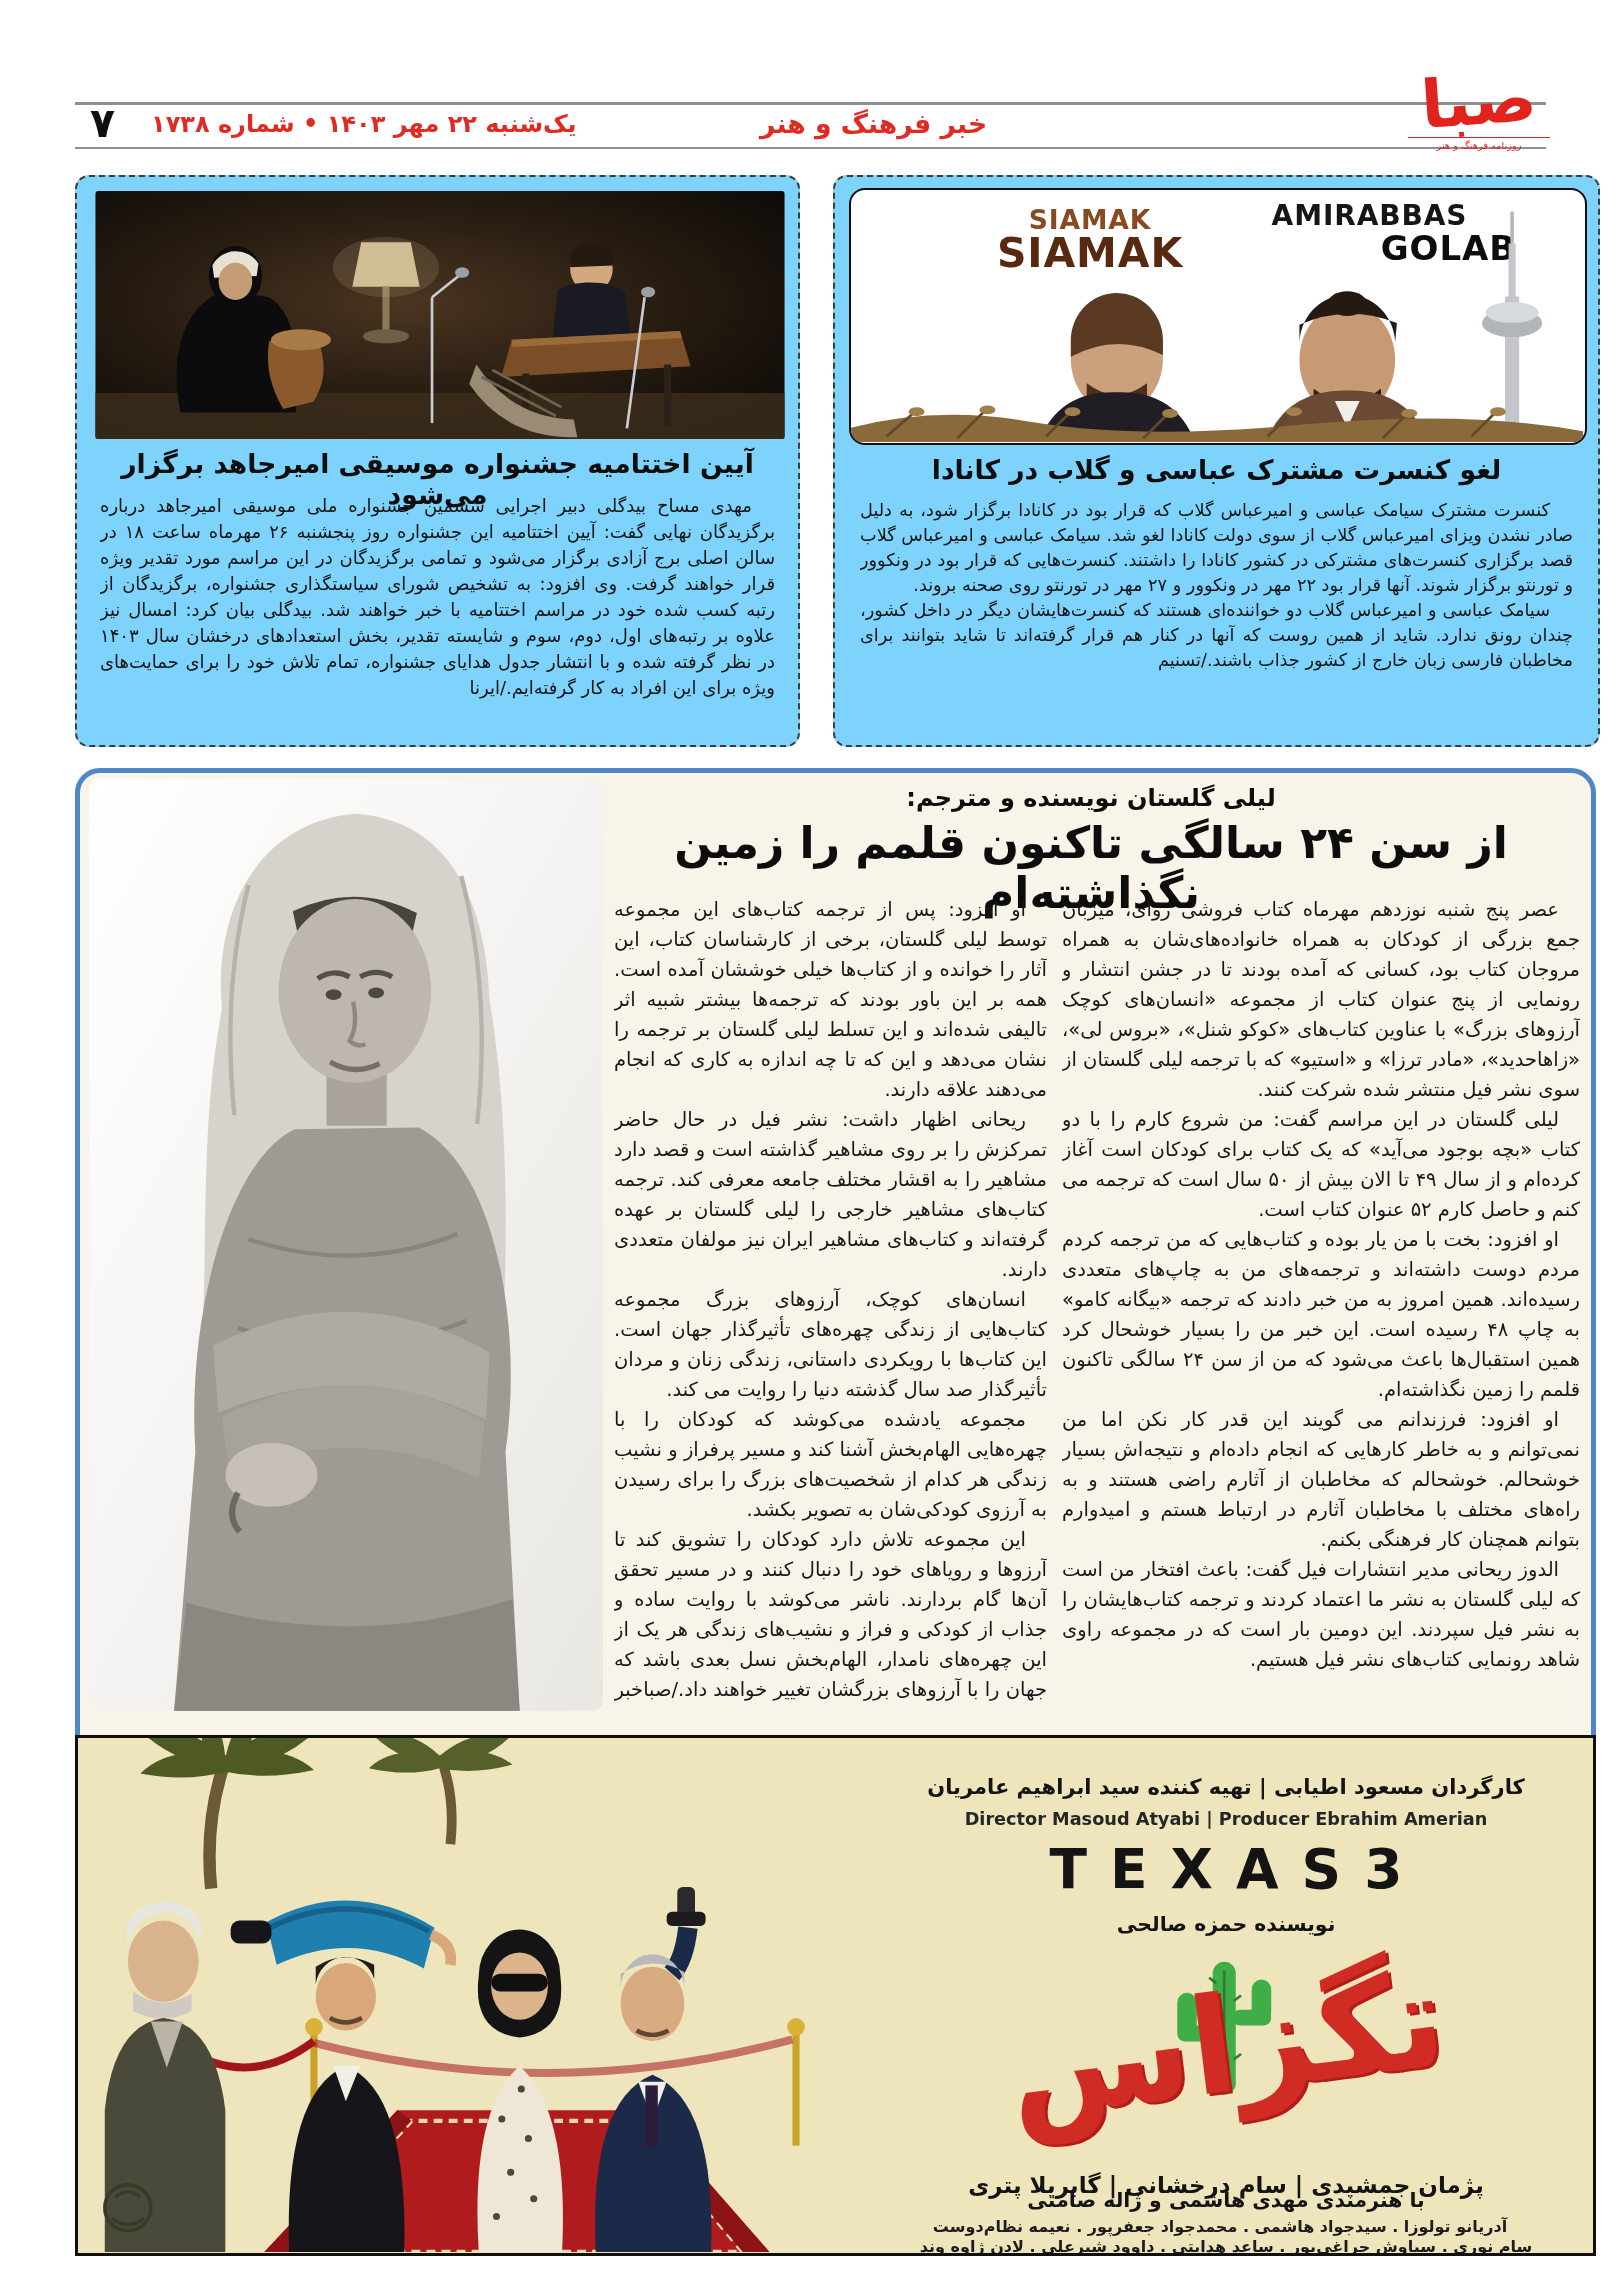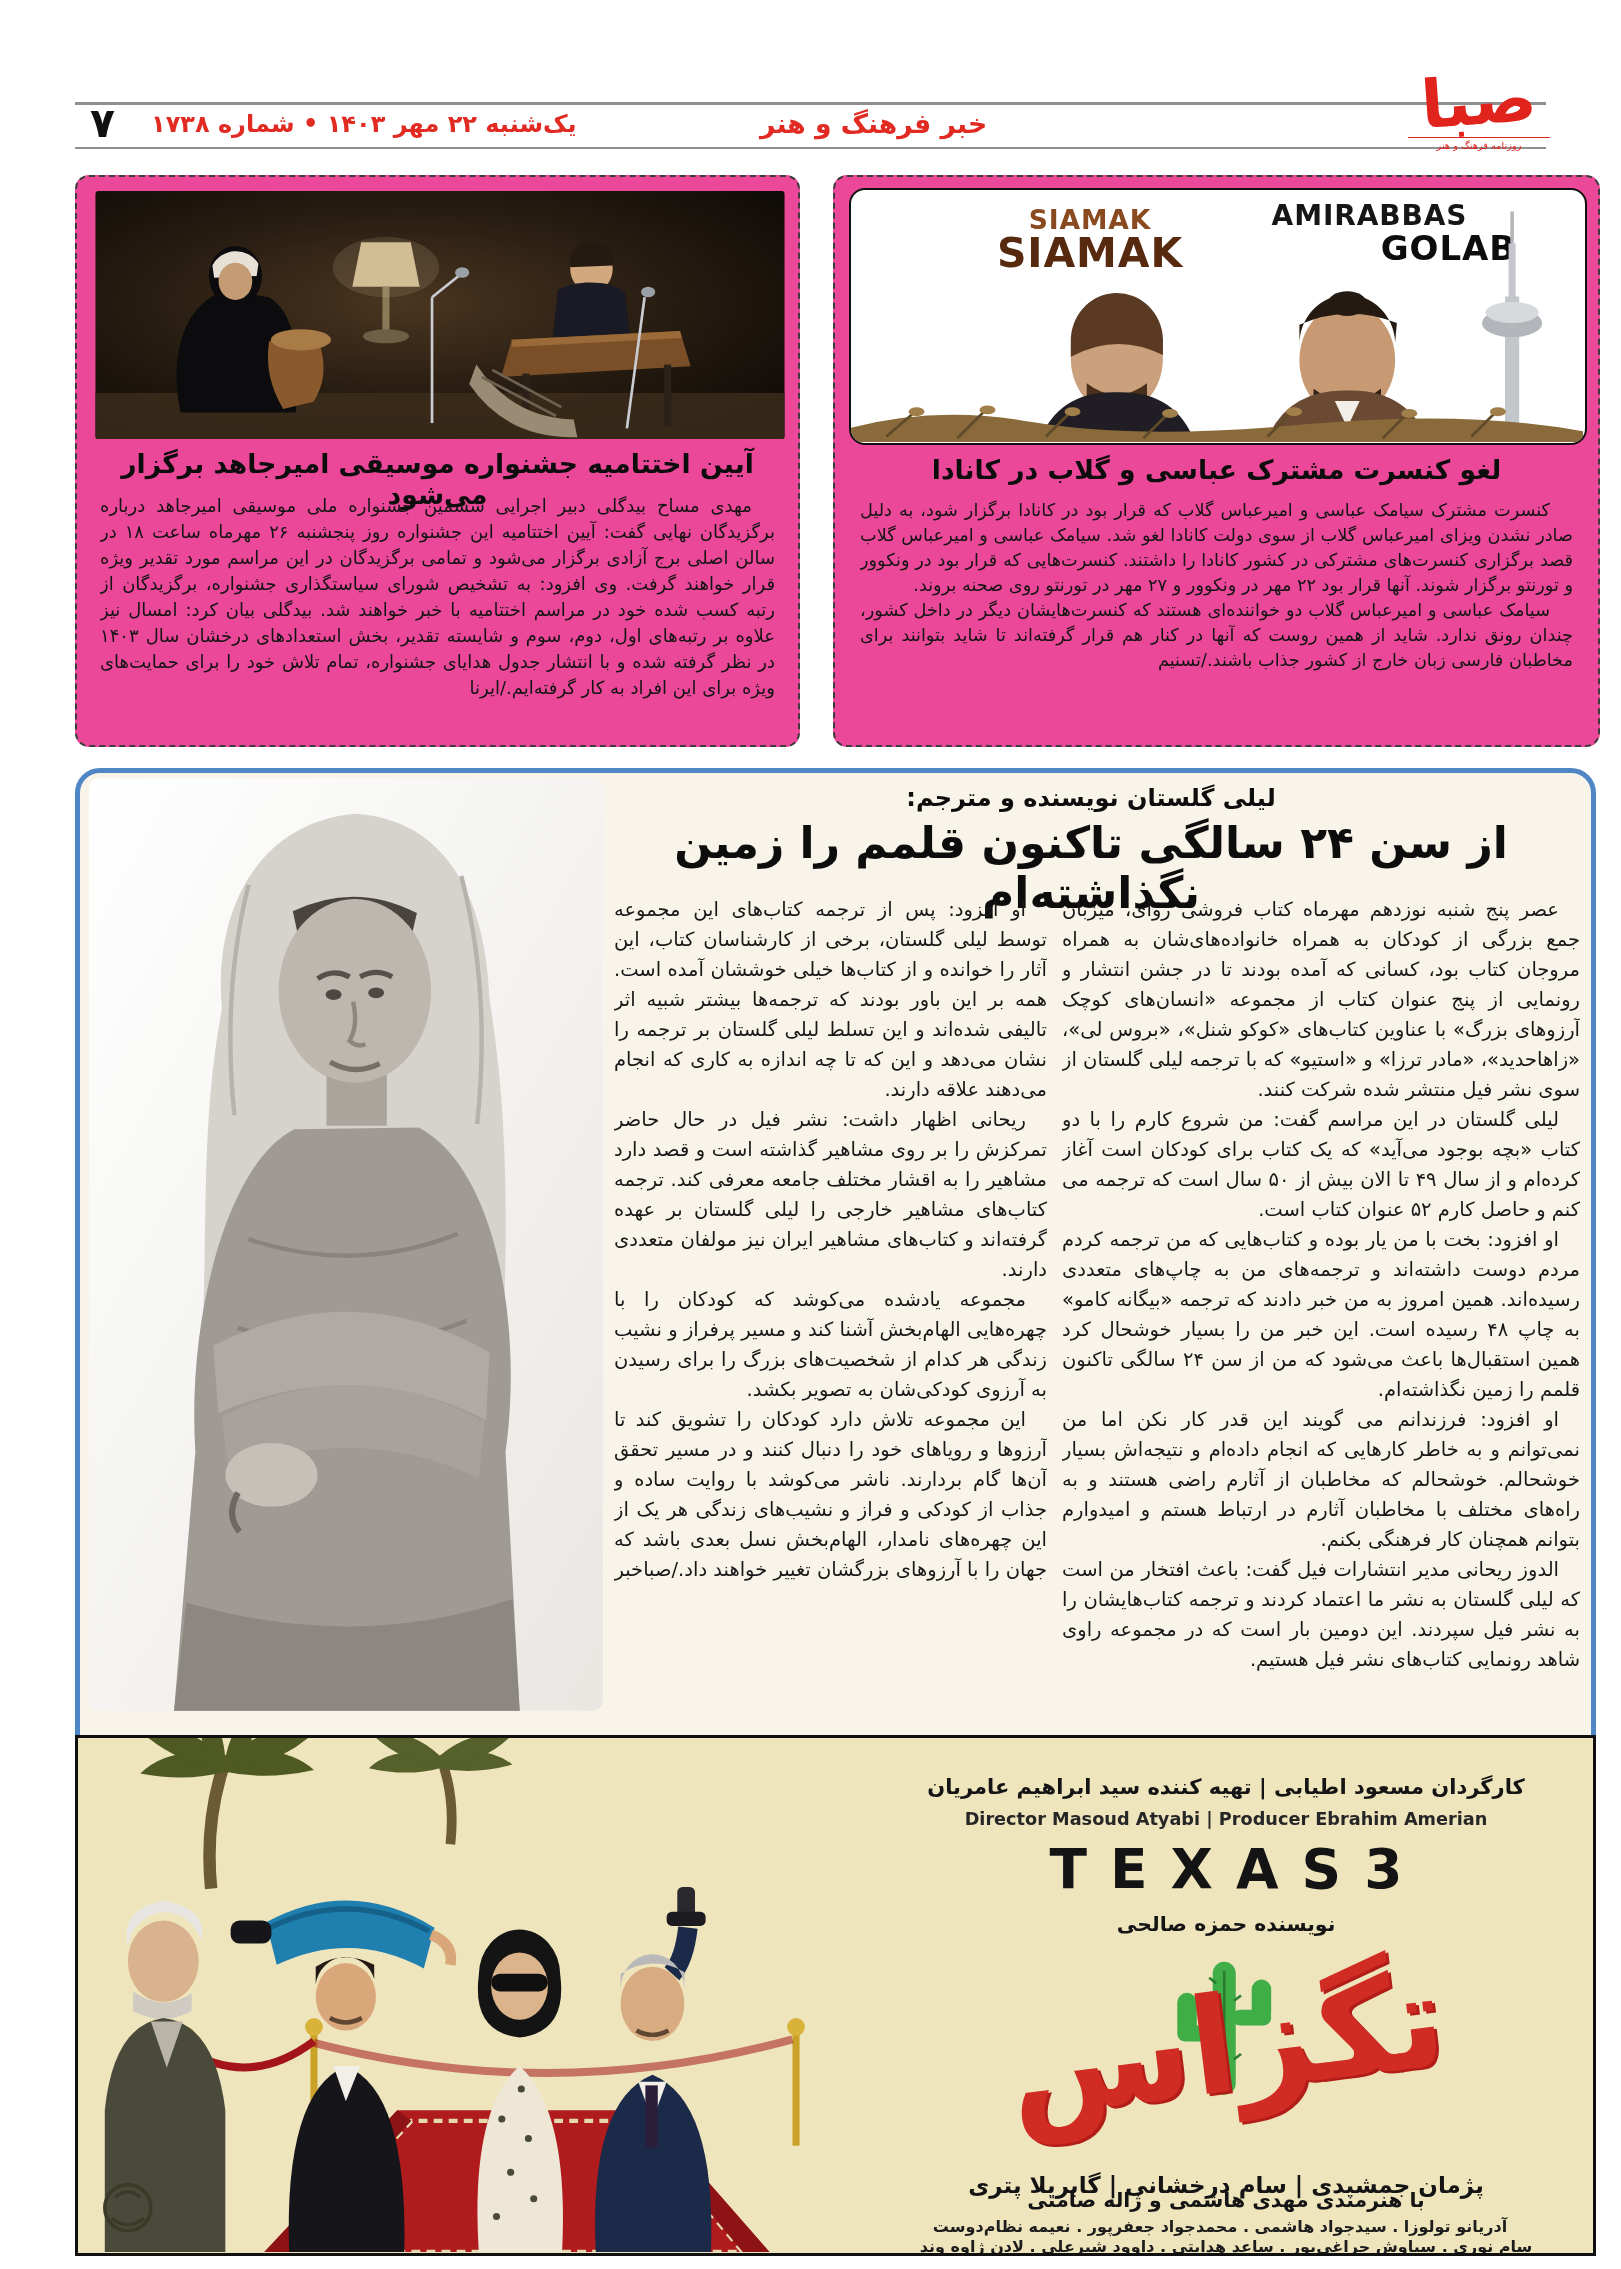--- a/index.html
+++ b/index.html
@@ -12,21 +12,21 @@
   .hline{position:absolute;left:75px;width:1471px;background:#8f8f8f;}
   #hline-top{top:102px;height:2.7px;}
   #hline-bot{top:147px;height:1.8px;}
   #page-num{position:absolute;left:90px;top:99px;font-size:41px;font-weight:bold;color:#101010;}
   #date-line{position:absolute;left:151px;top:110px;font-size:24px;color:#e02a22;direction:rtl;font-weight:bold;}
   #section-title{position:absolute;left:758px;top:108px;width:231px;text-align:center;font-size:26.6px;font-weight:bold;color:#e02a22;direction:rtl;}
   #logo{position:absolute;left:1408px;top:69px;width:142px;text-align:center;direction:rtl;}
   #logo .big{font-size:66px;line-height:66px;font-weight:bold;color:#e0231c;transform:rotate(-4deg);display:inline-block;}
   #logo .sub{font-size:9.8px;color:#e0231c;margin-top:1.8px;border-top:0.9px solid #e0231c;padding-top:1.8px;}
   
-  .dash-box{position:absolute;border:2.7px dashed #3c3c3c;border-radius:14px;background:#ec4899;}
+  .dash-box{position:absolute;border:2.7px dashed #3c3c3c;border-radius:14px;background:#7dd3fc;}
   #box-amirjahed{left:75px;top:175px;width:725px;height:572px;}
   #box-concert{left:833px;top:175px;width:767px;height:572px;}
   .art-title{position:absolute;left:17.7px;right:17.7px;text-align:center;font-weight:bold;font-size:26.6px;direction:rtl;color:#0d0d0d;}
   .art-body{position:absolute;direction:rtl;text-align:justify;color:#141414;}
   .art-body p{margin:0;text-indent:23px;}
   #amirjahed-photo{position:absolute;left:17.7px;top:14px;width:690px;height:248px;border-radius:3.5px;overflow:hidden;}
   #amirjahed-title{top:271px;}
   #amirjahed-body{left:23px;right:23px;top:316px;bottom:10.6px;font-size:18px;line-height:26px;overflow:hidden;}
   #concert-image{position:absolute;left:14px;top:10.6px;width:738px;height:257px;border:2.7px solid #101010;border-radius:16px;background:#fff;overflow:hidden;}
   #concert-title{top:277px;}
@@ -256,20 +256,21 @@
     <div class="g-col" id="g-col-outer">
       <p>عصر پنج شنبه نوزدهم مهرماه کتاب فروشی روای، میزبان جمع بزرگی از کودکان به همراه خانواده‌های‌شان به همراه مروجان کتاب بود، کسانی که آمده بودند تا در جشن انتشار و رونمایی از پنج عنوان کتاب از مجموعه «انسان‌های کوچک آرزوهای بزرگ» با عناوین کتاب‌های «کوکو شنل»، «بروس لی»، «زاهاحدید»، «مادر ترزا» و «استیو» که با ترجمه لیلی گلستان از سوی نشر فیل منتشر شده شرکت کنند.</p>
       <p>لیلی گلستان در این مراسم گفت: من شروع کارم را با دو کتاب «بچه بوجود می‌آید» که یک کتاب برای کودکان است آغاز کرده‌ام و از سال ۴۹ تا الان بیش از ۵۰ سال است که ترجمه می کنم و حاصل کارم ۵۲ عنوان کتاب است.</p>
       <p>او افزود: بخت با من یار بوده و کتاب‌هایی که من ترجمه کردم مردم دوست داشته‌اند و ترجمه‌های من به چاپ‌های متعددی رسیده‌اند. همین امروز به من خبر دادند که ترجمه «بیگانه کامو» به چاپ ۴۸ رسیده است. این خبر من را بسیار خوشحال کرد همین استقبال‌ها باعث می‌شود که من از سن ۲۴ سالگی تاکنون قلمم را زمین نگذاشته‌ام.</p>
       <p>او افزود: فرزندانم می گویند این قدر کار نکن اما من نمی‌توانم و به خاطر کارهایی که انجام داده‌ام و نتیجه‌اش بسیار خوشحالم. خوشحالم که مخاطبان از آثارم راضی هستند و به راه‌های مختلف با مخاطبان آثارم در ارتباط هستم و امیدوارم بتوانم همچنان کار فرهنگی بکنم.</p>
       <p>الدوز ریحانی مدیر انتشارات فیل گفت: باعث افتخار من است که لیلی گلستان به نشر ما اعتماد کردند و ترجمه کتاب‌هایشان را به نشر فیل سپردند. این دومین بار است که در مجموعه راوی شاهد رونمایی کتاب‌های نشر فیل هستیم.</p>
     </div>
     <div class="g-col" id="g-col-inner">
       <p>او افزود: پس از ترجمه کتاب‌های این مجموعه توسط لیلی گلستان، برخی از کارشناسان کتاب، این آثار را خوانده و از کتاب‌ها خیلی خوششان آمده است. همه بر این باور بودند که ترجمه‌ها بیشتر شبیه اثر تالیفی شده‌اند و این تسلط لیلی گلستان بر ترجمه را نشان می‌دهد و این که تا چه اندازه به کاری که انجام می‌دهند علاقه دارند.</p>
       <p>ریحانی اظهار داشت: نشر فیل در حال حاضر تمرکزش را بر روی مشاهیر گذاشته است و قصد دارد مشاهیر را به اقشار مختلف جامعه معرفی کند. ترجمه کتاب‌های مشاهیر خارجی را لیلی گلستان بر عهده گرفته‌اند و کتاب‌های مشاهیر ایران نیز مولفان متعددی دارند.</p>
+      <p>انسان‌های کوچک، آرزوهای بزرگ مجموعه کتاب‌هایی از زندگی چهره‌های تأثیرگذار جهان است. این کتاب‌ها با رویکردی داستانی، زندگی زنان و مردان تأثیرگذار صد سال گذشته دنیا را روایت می کند.</p>
       <p>مجموعه یادشده می‌کوشد که کودکان را با چهره‌هایی الهام‌بخش آشنا کند و مسیر پرفراز و نشیب زندگی هر کدام از شخصیت‌های بزرگ را برای رسیدن به آرزوی کودکی‌شان به تصویر بکشد.</p>
       <p>این مجموعه تلاش دارد کودکان را تشویق کند تا آرزوها و رویاهای خود را دنبال کنند و در مسیر تحقق آن‌ها گام بردارند. ناشر می‌کوشد با روایت ساده و جذاب از کودکی و فراز و نشیب‌های زندگی هر یک از این چهره‌های نامدار، الهام‌بخش نسل بعدی باشد که جهان را با آرزوهای بزرگشان تغییر خواهند داد./صباخبر</p>
     </div>
   </div>
 
   <div id="poster">
     <svg id="poster-scene" viewBox="0 0 900 580">
       <rect width="900" height="580" fill="#efe5bd"></rect>
 
       <g>

